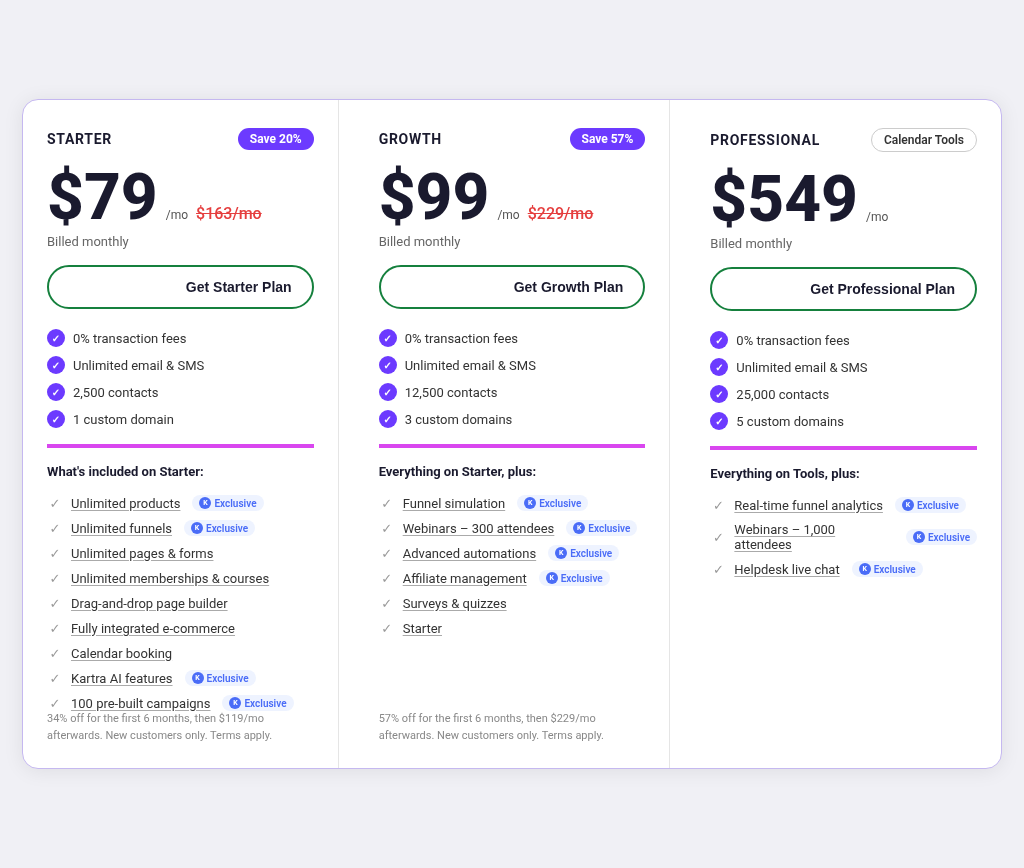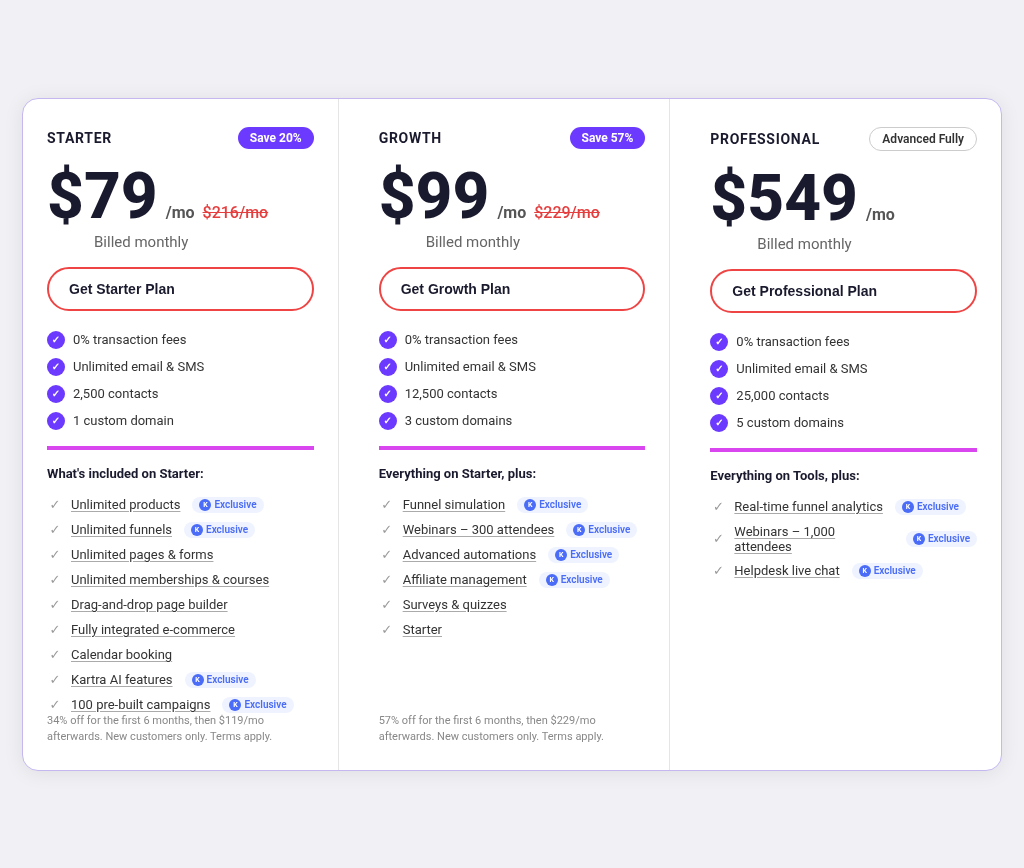--- a/index.html
+++ b/index.html
@@ -68,48 +68,47 @@
       gap: 8px;
       margin-bottom: 4px;
     }
     .price-main {
       font-size: 64px;
       font-weight: 800;
       color: #1a1a2e;
       line-height: 1;
     }
     .price-per {
-      font-size: 16px;
+      font-size: 12px;
       color: #555;
-      font-weight: 700;
+      font-weight: 400;
     }
     .price-old {
       font-size: 16px;
       color: #e53e3e;
       text-decoration: line-through;
       font-weight: 500;
     }
     .billed-text {
-      font-size: 15px;
+      font-size: 13px;
       color: #666;
       margin-bottom: 16px;
-      margin-left: 47px;
     }
     .cta-button {
       display: block;
       width: 100%;
-      border: 2px solid #ef4444;
+      border: 2px solid #15803d;
       background: white;
       color: #1a1a2e;
       font-size: 14px;
       font-weight: 700;
       border-radius: 30px;
       padding: 12px 20px;
       cursor: pointer;
-      text-align: left;
+      text-align: right;
       margin-bottom: 20px;
     }
     .features-top {
       display: flex;
       flex-direction: column;
       gap: 9px;
       padding-bottom: 16px;
       border-bottom: 4px solid #d946ef;
       margin-bottom: 16px;
     }
@@ -205,21 +204,21 @@
 
 <div class="pricing-wrapper">
 <div class="plan-column">
       <div class="plan-header">
         <div class="plan-name">STARTER</div>
         <div class="save-badge">Save 20%</div>
       </div>
       <div class="price-row">
         <span class="price-main">$79</span>
         <span class="price-per">/mo</span>
-        <span class="price-old">$216/mo</span>
+        <span class="price-old">$163/mo</span>
       </div>
       <div class="billed-text">Billed monthly</div>
       <button class="cta-button">Get Starter Plan</button>
       <div class="features-top">
         <div class="feature-item">
           <div class="check-filled"></div>
           <span>0% transaction fees</span>
         </div>
         <div class="feature-item">
           <div class="check-filled"></div>
@@ -362,21 +361,21 @@
         <div class="feature-row">
           <div class="check-light">✓</div>
           <span class="feature-label">Starter</span>
         </div>
       </div>
       <div class="footer-note">57% off for the first 6 months, then $229/mo afterwards. New customers only. Terms apply.</div>
     </div>
     <div class="plan-column">
       <div class="plan-header">
         <div class="plan-name">PROFESSIONAL</div>
-        <div class="advanced-badge">Advanced Fully</div>
+        <div class="advanced-badge">Calendar Tools</div>
       </div>
       <div class="price-row">
         <span class="price-main">$549</span>
         <span class="price-per">/mo</span>
       </div>
       <div class="billed-text">Billed monthly</div>
       <button class="cta-button">Get Professional Plan</button>
       <div class="features-top">
         <div class="feature-item">
           <div class="check-filled"></div>

